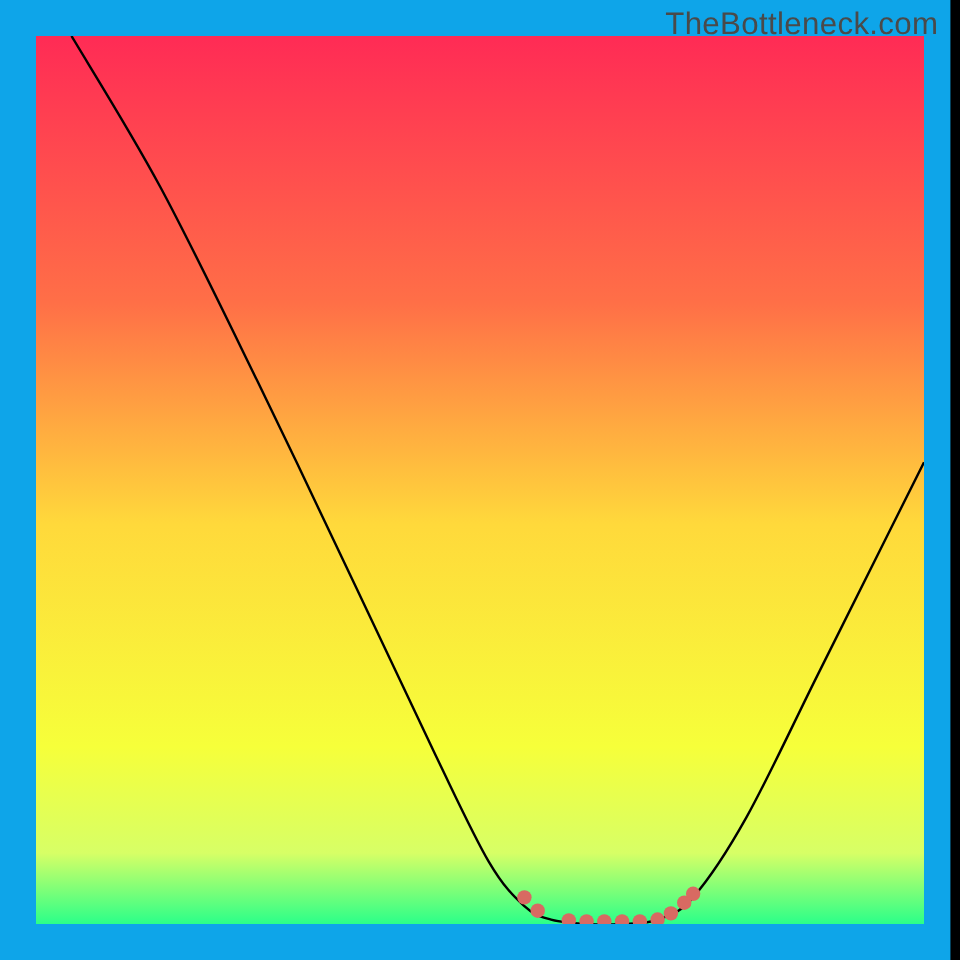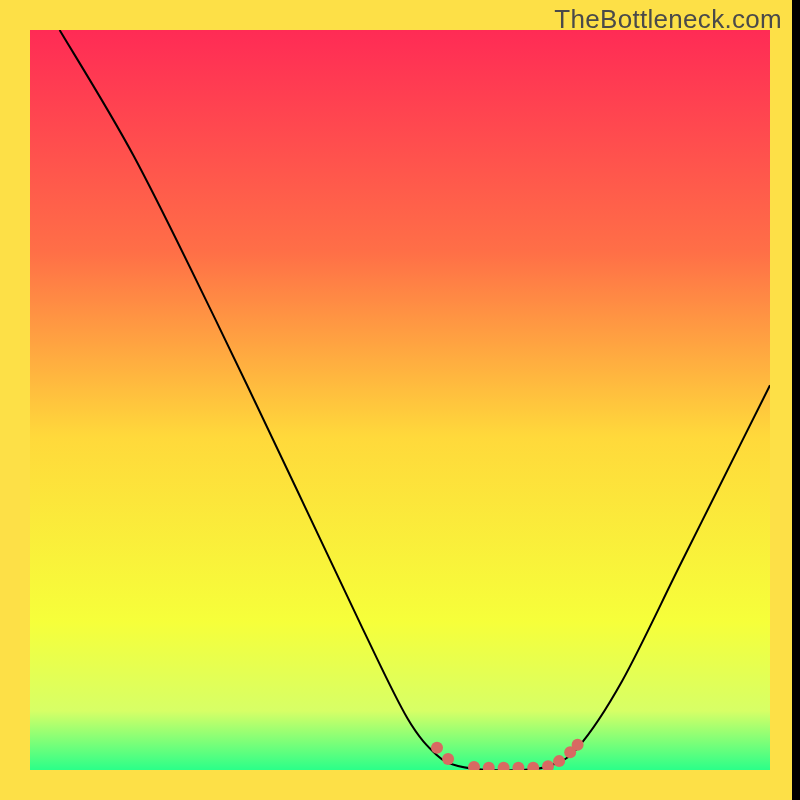--- a/index.html
+++ b/index.html
@@ -10,21 +10,21 @@
     background: #000;
     overflow: hidden;
     font-family: Arial, Helvetica, sans-serif;
   }
   .frame {
     position: absolute;
     left: 0;
     top: 0;
     width: 792px;
     height: 800px;
-    background: #fde047;
+    background: #0ea5e9;
   }
   .watermark {
     position: absolute;
     top: 4px;
     right: 10px;
     color: #4a4a4a;
     font-size: 26px;
     font-weight: 500;
     letter-spacing: 0.3px;
     user-select: none;

